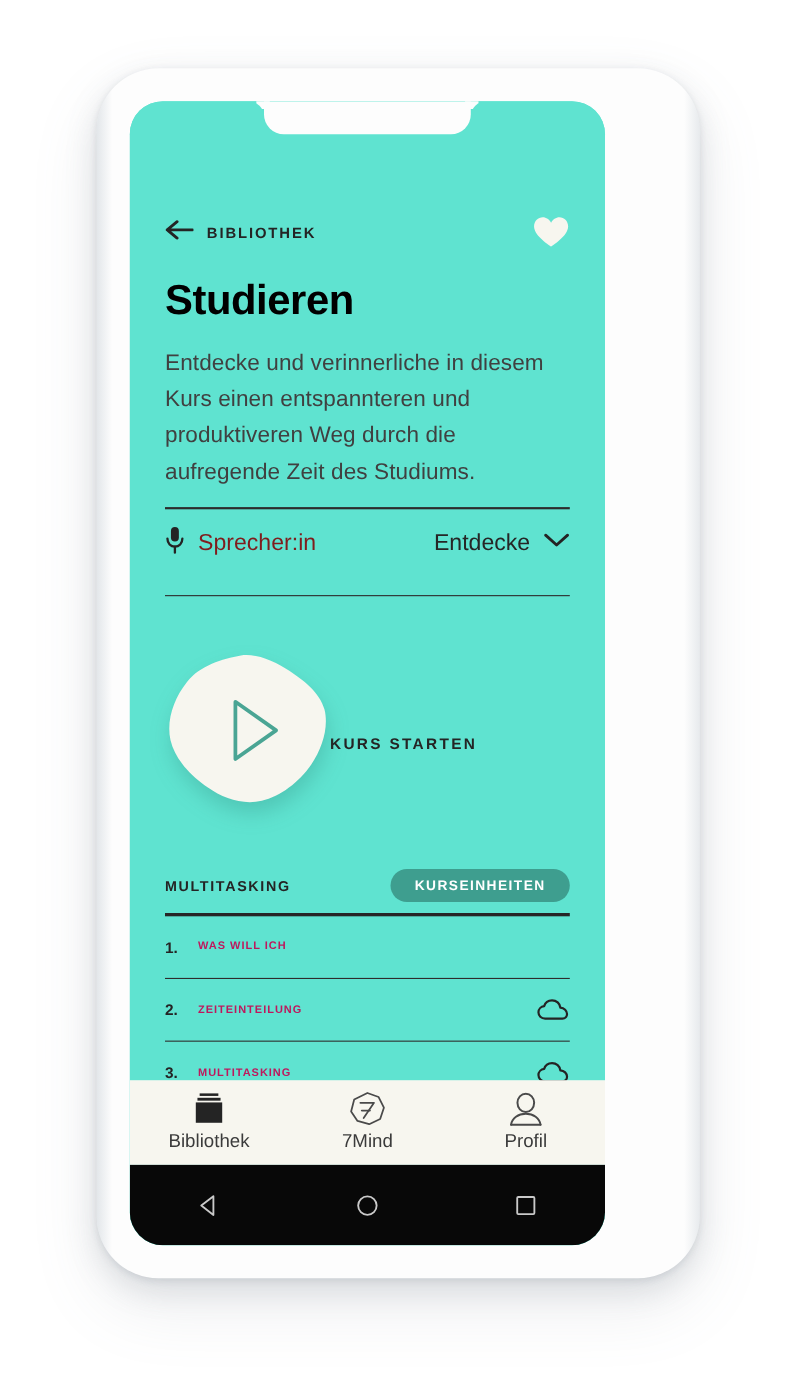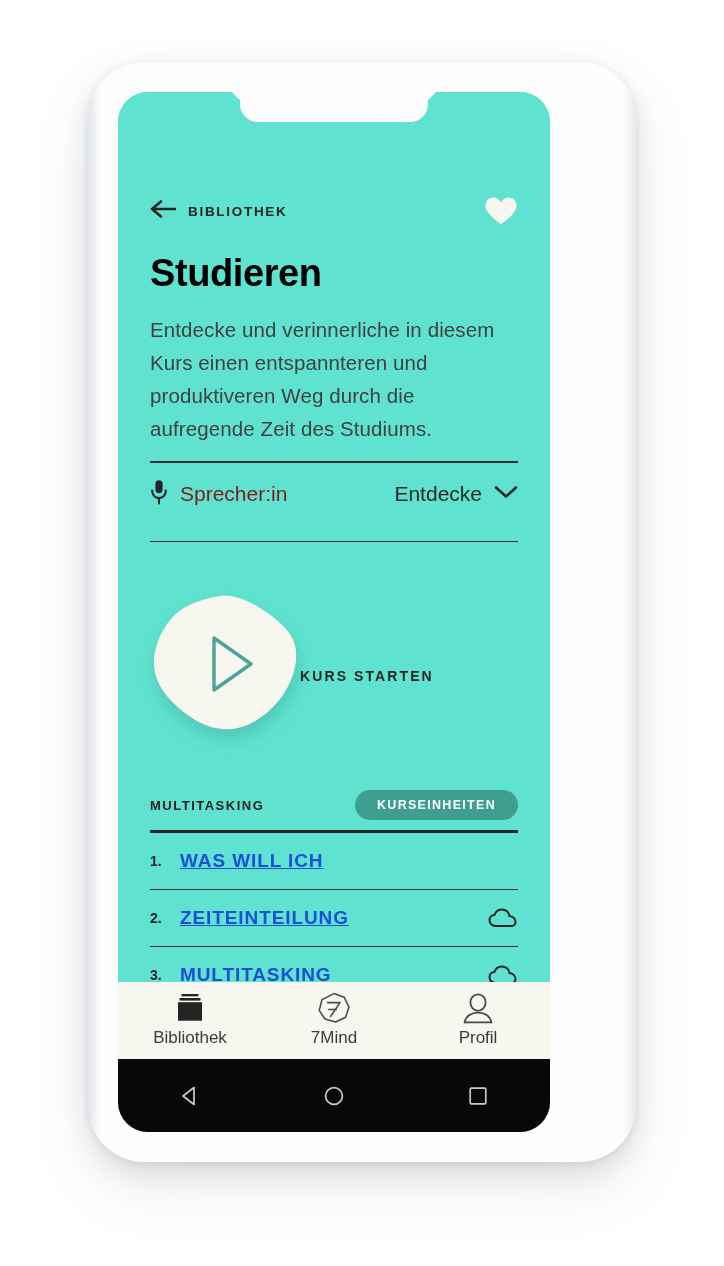--- a/index.html
+++ b/index.html
@@ -228,25 +228,24 @@
     cursor: pointer;
   }
   .unit-num {
     width: 30px;
     font-size: 14px;
     font-weight: bold;
     color: #242424;
   }
   .unit-name {
     flex: 1;
-    font-size: 19px;
+    font-size: 10px;
     font-weight: bold;
     letter-spacing: .9px;
-    color: #1d4ed8;
-    text-decoration: underline;
+    color: #be185d;
   }
   .unit-sep {
     height: 1.3px;
     background: #2d2d2d;
   }
   .cloud { line-height: 0; }
 
   
   #bottomnav {
     position: absolute;

